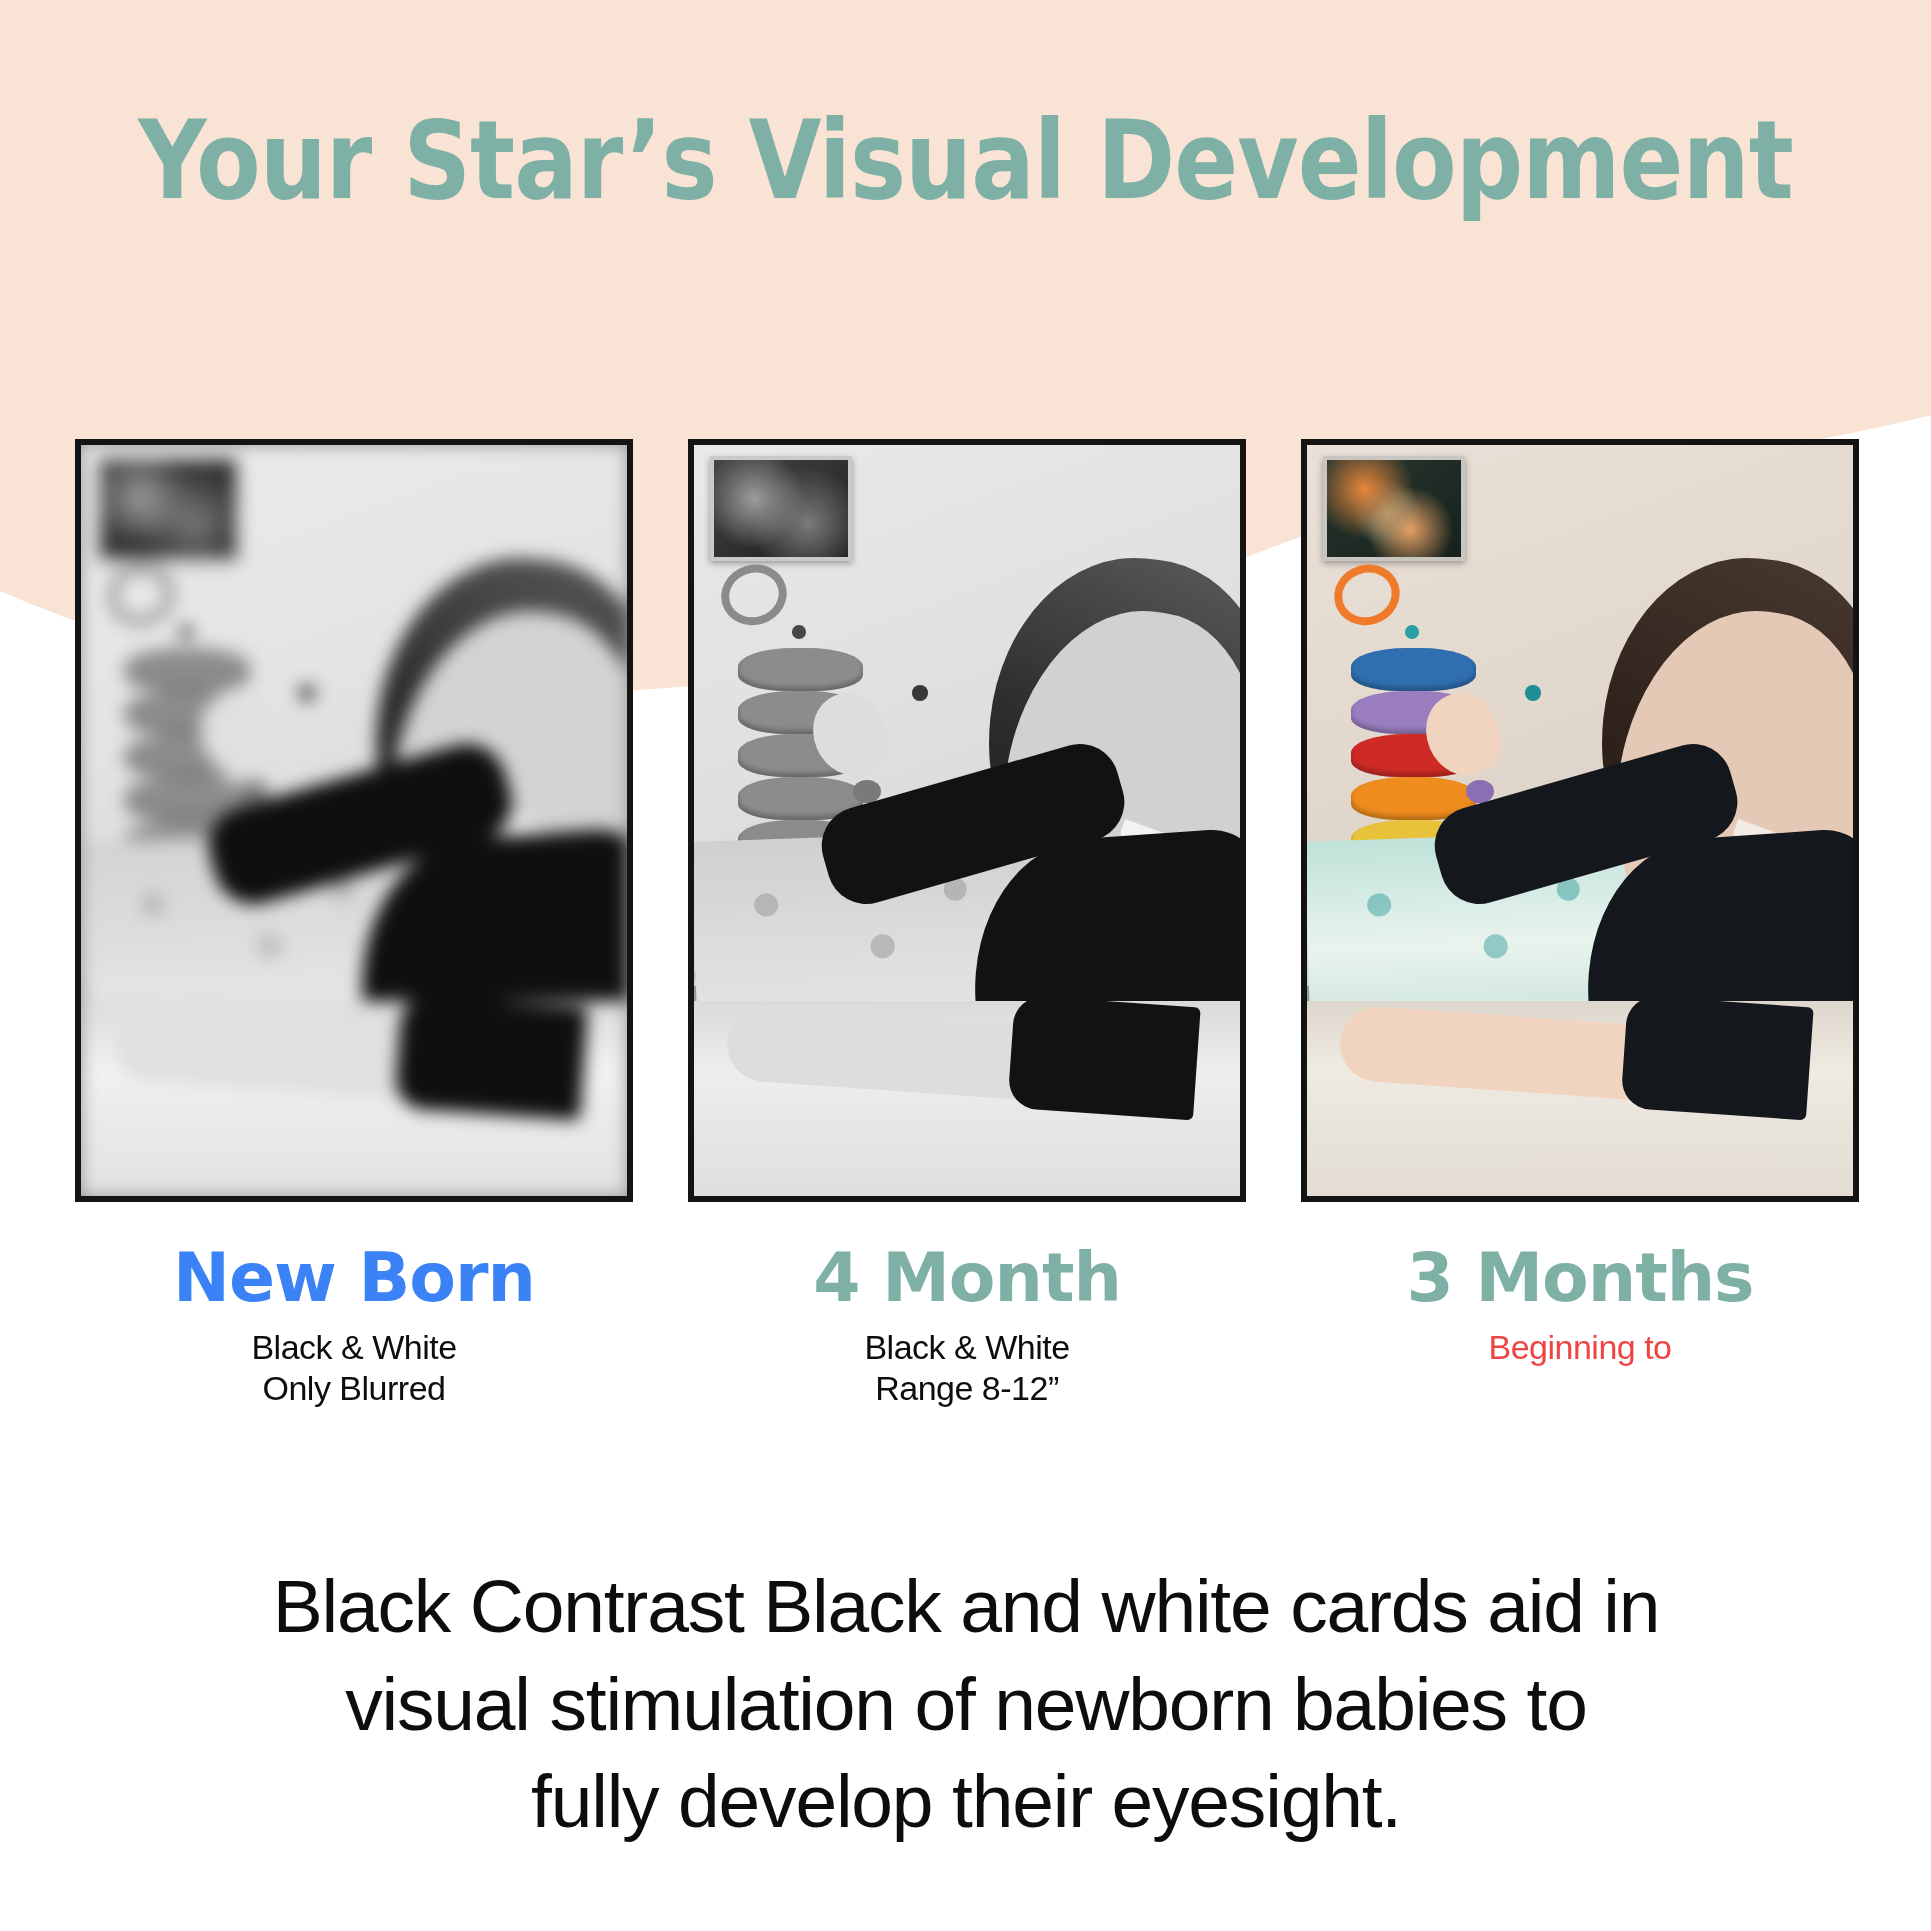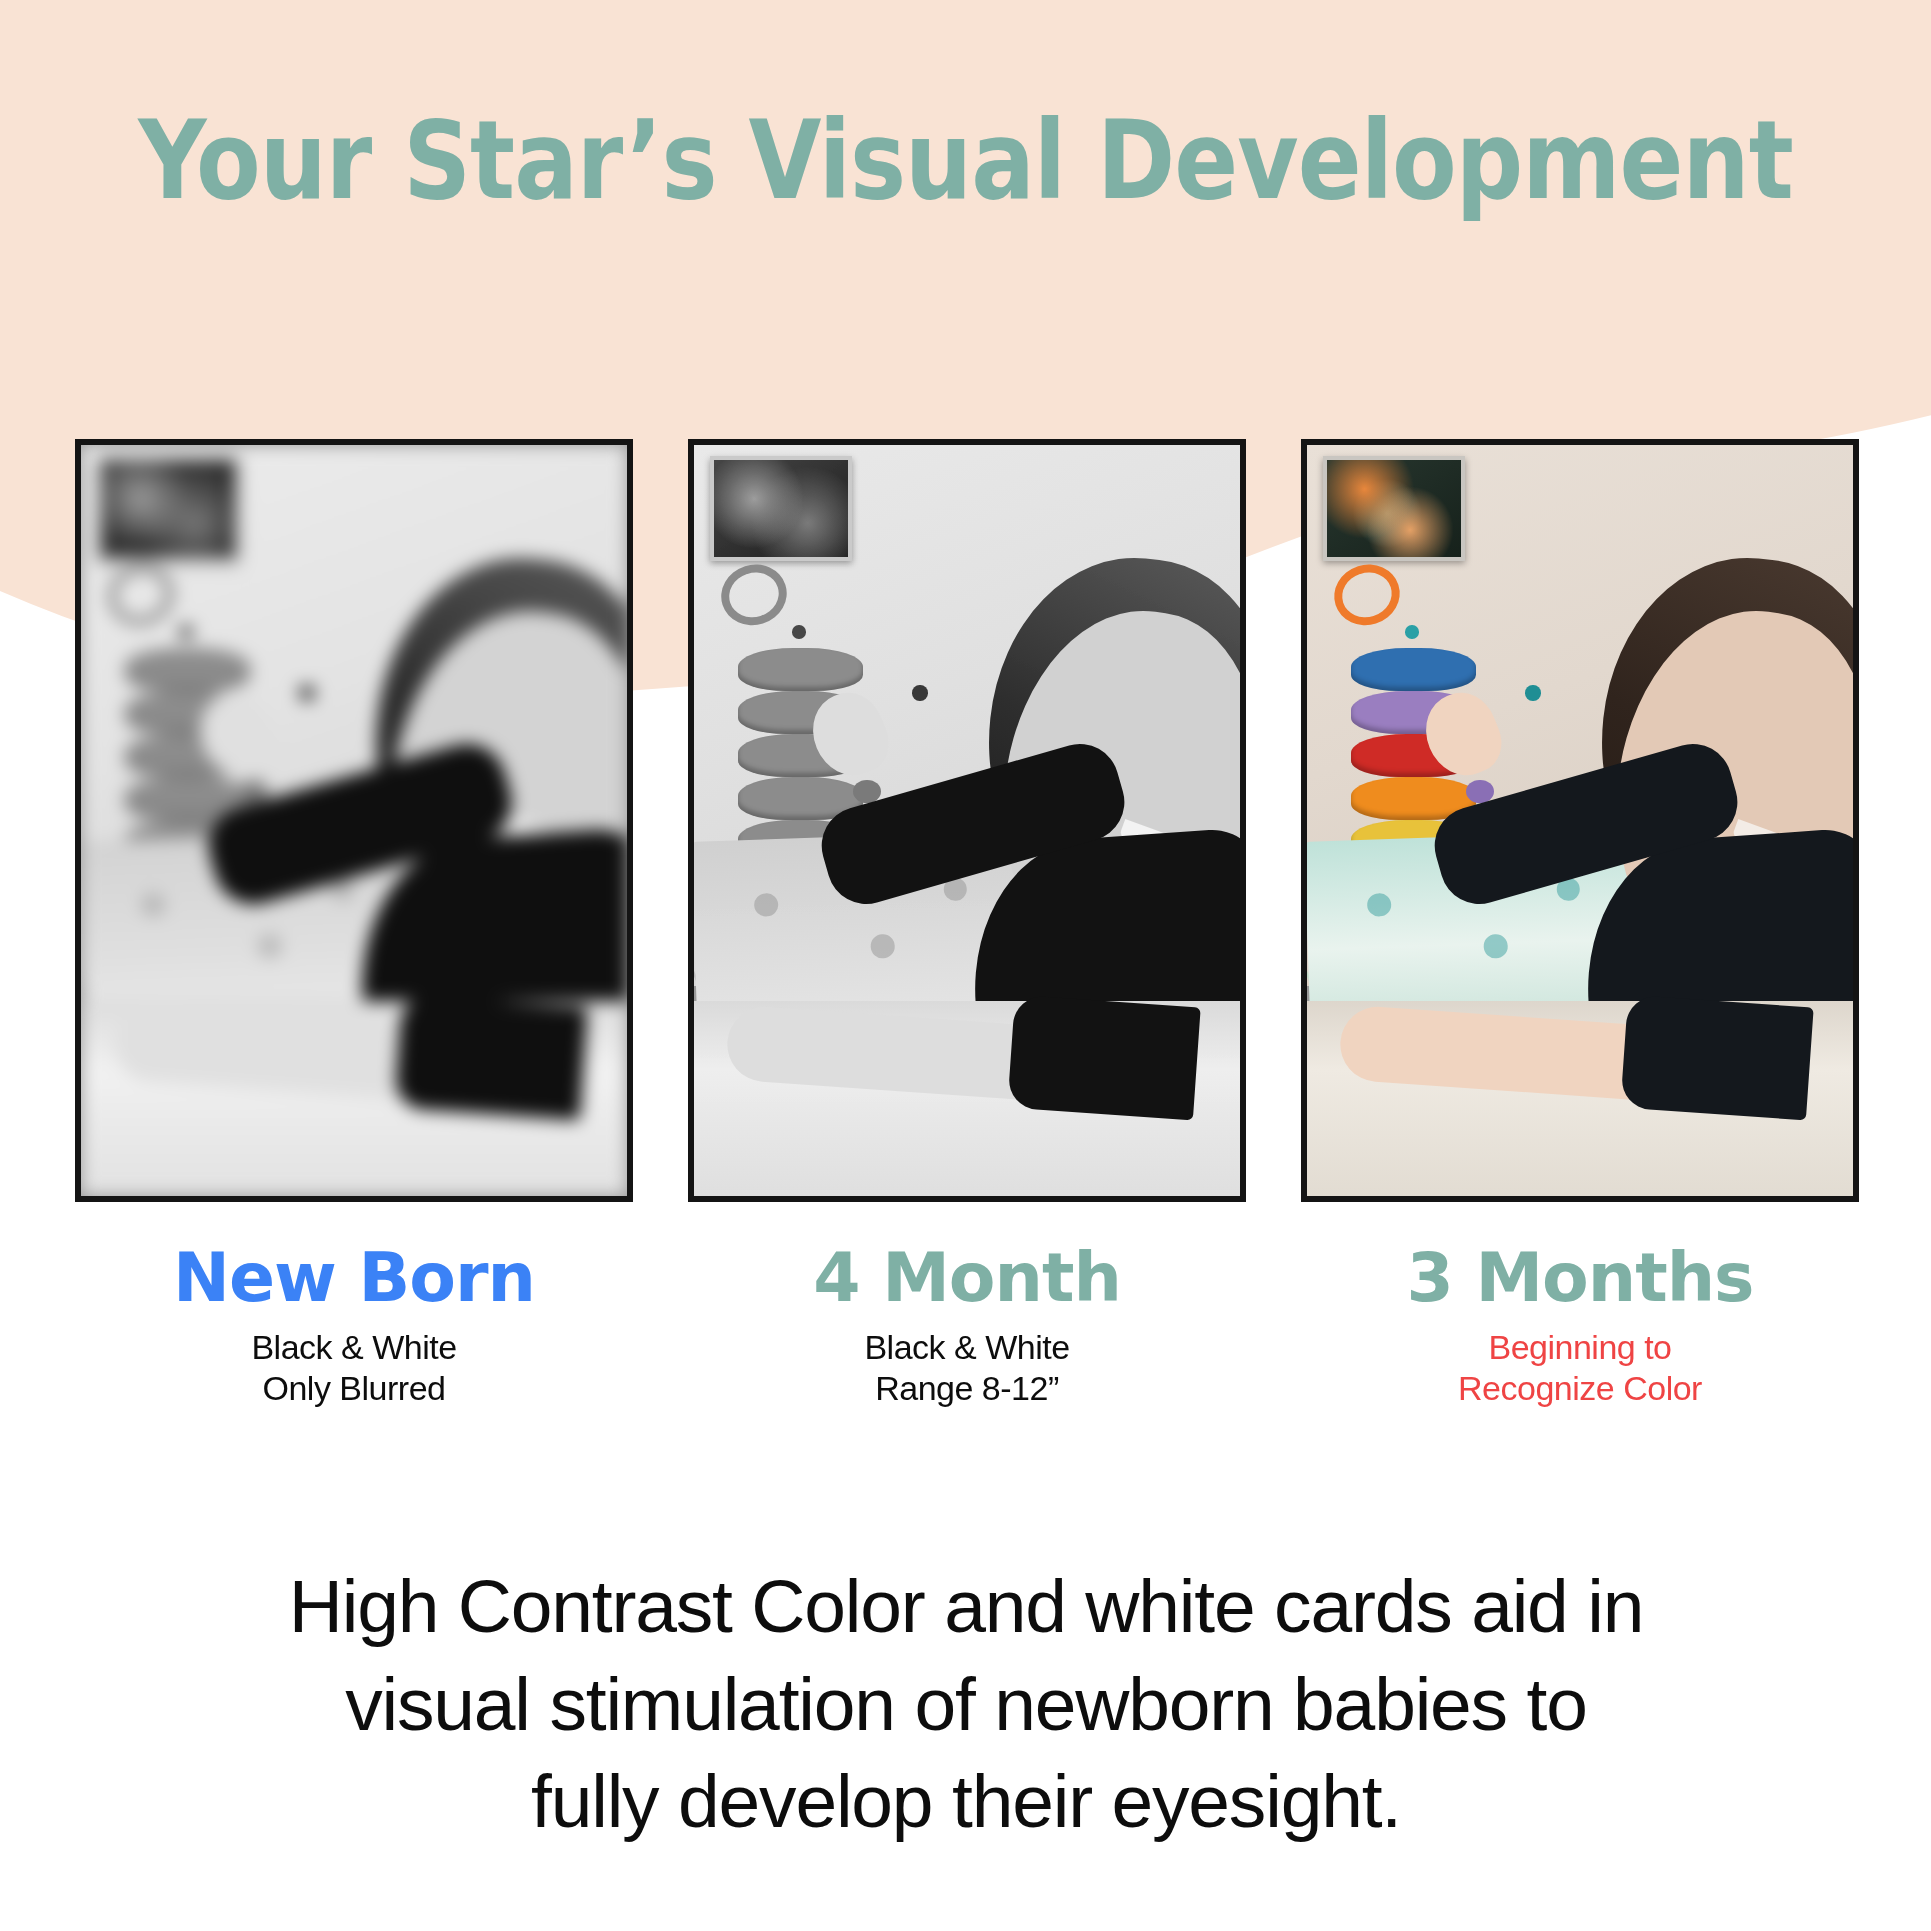--- a/index.html
+++ b/index.html
@@ -477,24 +477,23 @@
     <div class="cap-sub" style="color: rgb(13, 13, 13);">
       <div>Black &amp; White</div>
       <div>Range 8-12”</div>
     </div>
   </div>
 
   <div class="cap-col">
     <div class="cap-title" style="color: rgb(127, 176, 165);">3 Months</div>
     <div class="cap-sub" style="color: #ef4444;">
       <div>Beginning to</div>
-      <div>Recognize Color</div>
     </div>
   </div>
 
 </div>
 
 <div id="bottom-text" style="color: rgb(13, 13, 13);">
-  <div>High Contrast Color and white cards aid in</div>
+  <div>Black Contrast Black and white cards aid in</div>
   <div>visual stimulation of newborn babies to</div>
   <div>fully develop their eyesight.</div>
 </div>
 
 
 </body></html>

